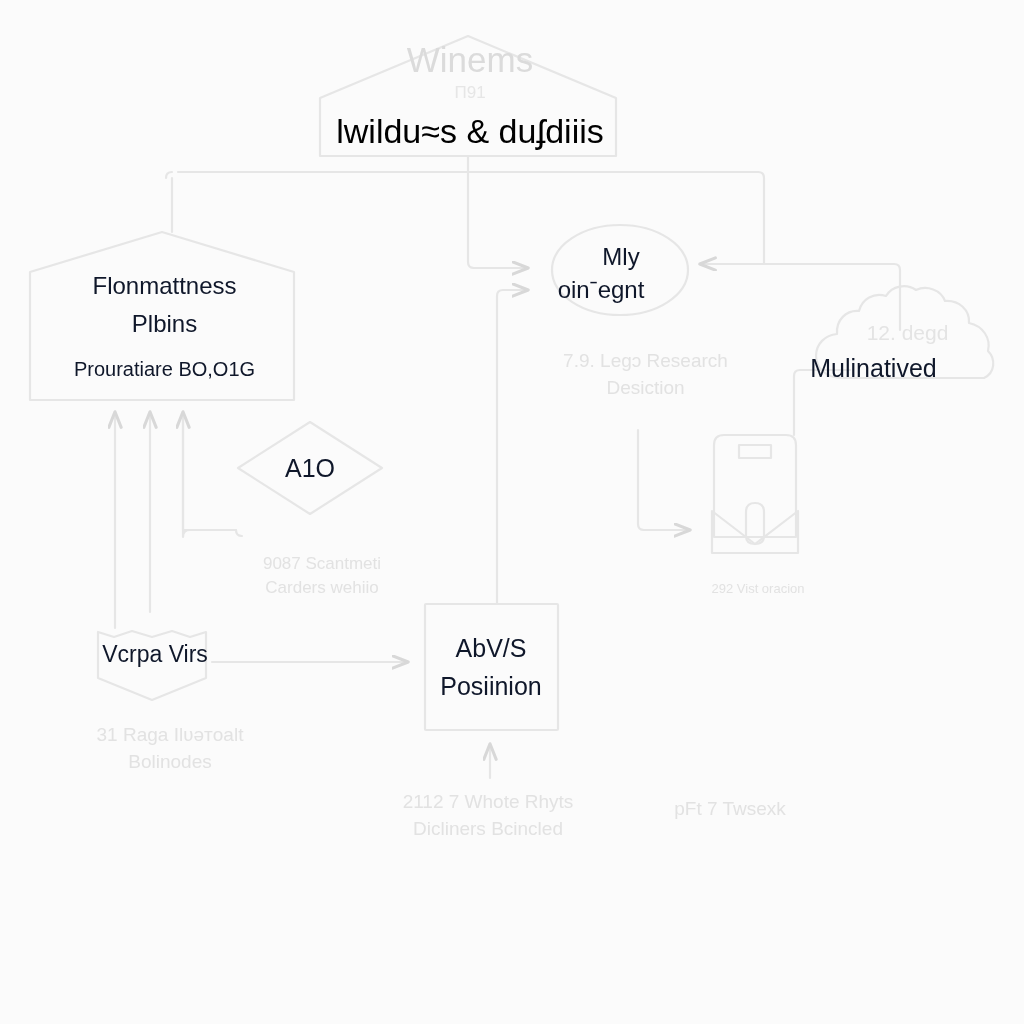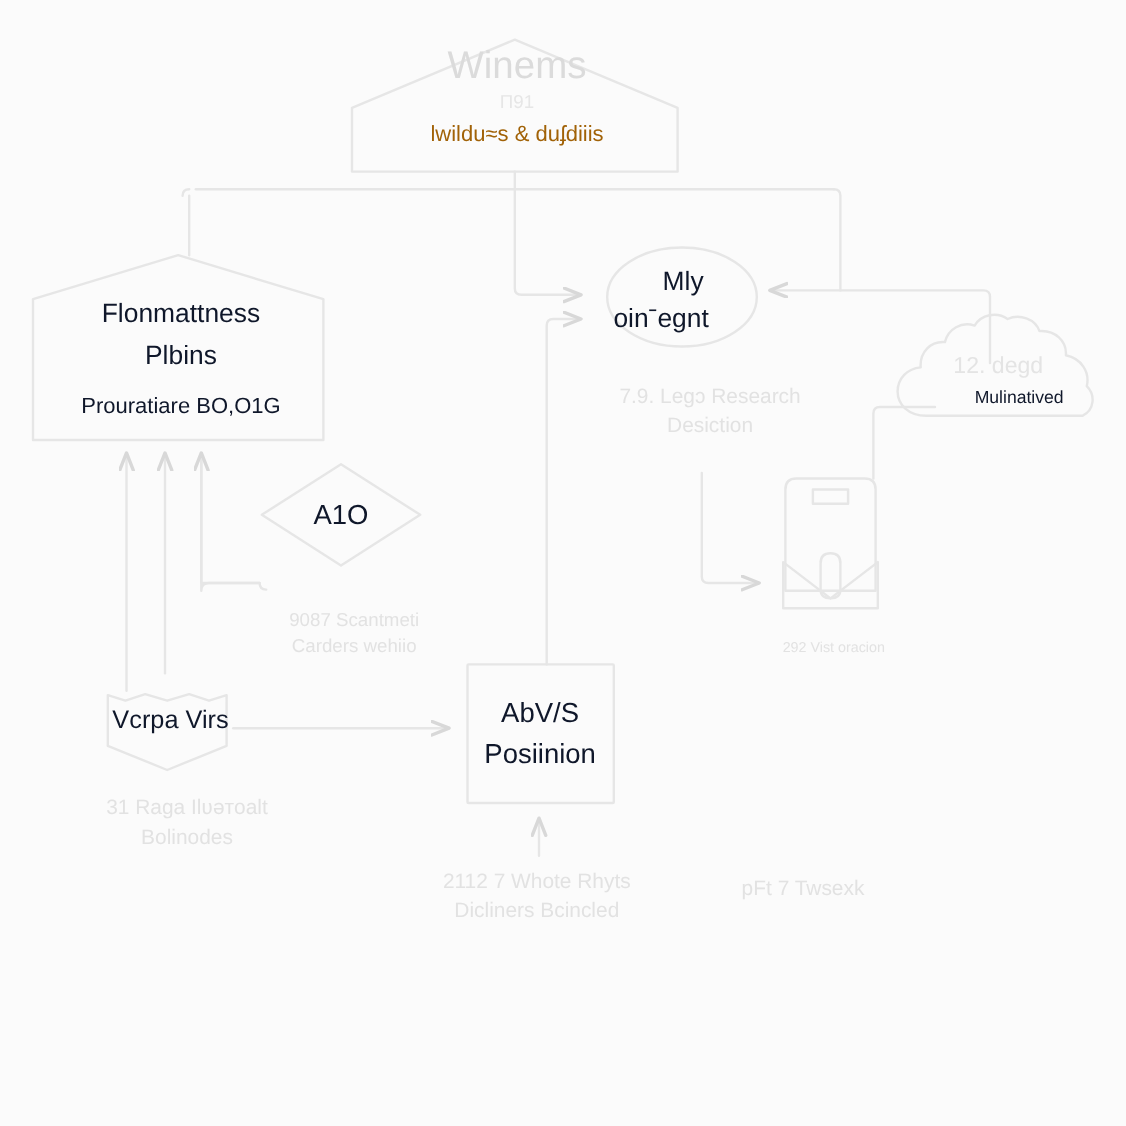--- a/index.html
+++ b/index.html
@@ -37,28 +37,28 @@
   }
   .caption {
     position: absolute;
     text-align: center;
     color: #e2e2e2;
     line-height: 1.42;
     white-space: pre-line;
   }
   .lbl-top-title   { left: 330px; top: 38px;  width: 280px; font-size: 35px; color: #dbdbdb; }
   .lbl-top-sub     { left: 400px; top: 82px;  width: 140px; font-size: 17px; color: #e6e6e6; }
-  .lbl-top-third   { left: 330px; top: 110px; width: 280px; font-size: 20px; color: #a16207; }
+  .lbl-top-third   { left: 330px; top: 110px; width: 280px; font-size: 34px; color: #000000; }
   .lbl-pent-1      { left: 42px;  top: 271px; width: 245px; font-size: 24px; }
   .lbl-pent-2      { left: 42px;  top: 309px; width: 245px; font-size: 24px; }
   .lbl-pent-3      { left: 22px;  top: 357px; width: 285px; font-size: 20px; }
   .lbl-ellipse-1   { left: 560px; top: 242px; width: 122px; font-size: 24px; }
   .lbl-ellipse-2   { left: 525px; top: 275px; width: 152px; font-size: 24px; }
   .lbl-cloud-1     { left: 825px; top: 320px; width: 165px; font-size: 21px; color: #e4e4e4;}
-  .lbl-cloud-2     { left: 834px; top: 352px; width: 185px; font-size: 16px; }
+  .lbl-cloud-2     { left: 781px; top: 352px; width: 185px; font-size: 25px; }
   .lbl-diamond     { left: 255px; top: 452px; width: 110px; font-size: 25px; }
   .lbl-rect-1      { left: 425px; top: 632px; width: 132px; font-size: 25px; }
   .lbl-rect-2      { left: 420px; top: 670px; width: 142px; font-size: 25px; }
   .lbl-shield      { left: 80px;  top: 640px; width: 150px; font-size: 23px; }
   .cap-left        { left: 50px;  top: 722px; width: 240px; font-size: 19px; }
   .cap-mid-left    { left: 222px; top: 531px; width: 200px; font-size: 17px; margin-top: 21px; }
   .cap-right-mid   { left: 528px; top: 348px; width: 235px; font-size: 19px; }
   .cap-envelope    { left: 658px; top: 580px; width: 200px; font-size: 13px; }
   .cap-bottom-mid  { left: 378px; top: 789px; width: 220px; font-size: 19px; }
   .cap-bottom-rt   { left: 640px; top: 796px; width: 180px; font-size: 19px; }

